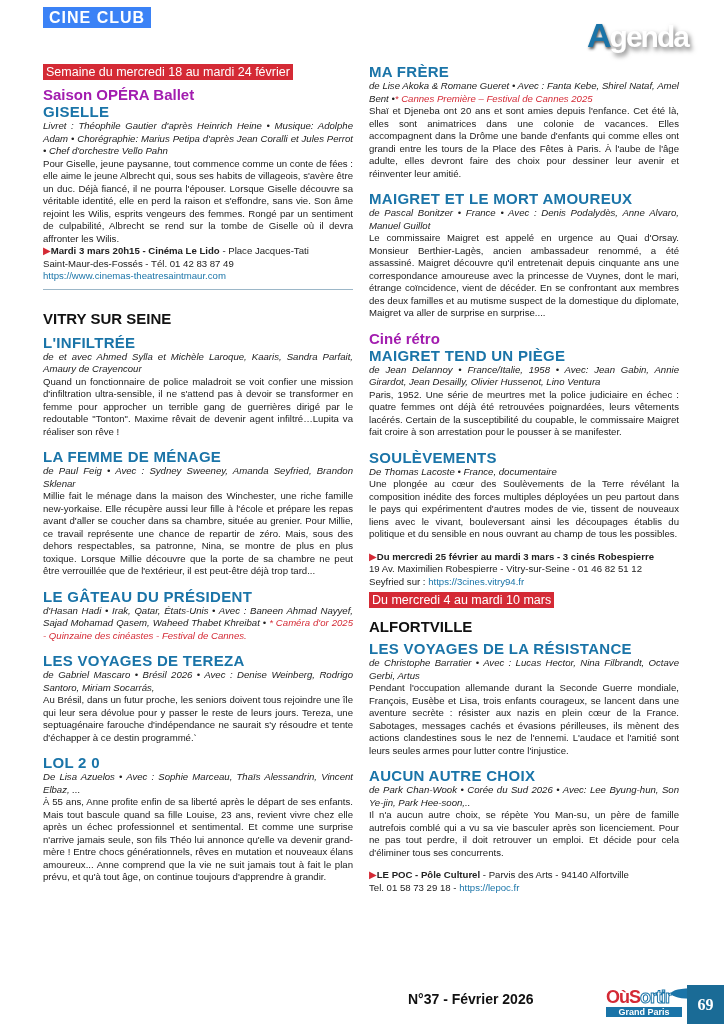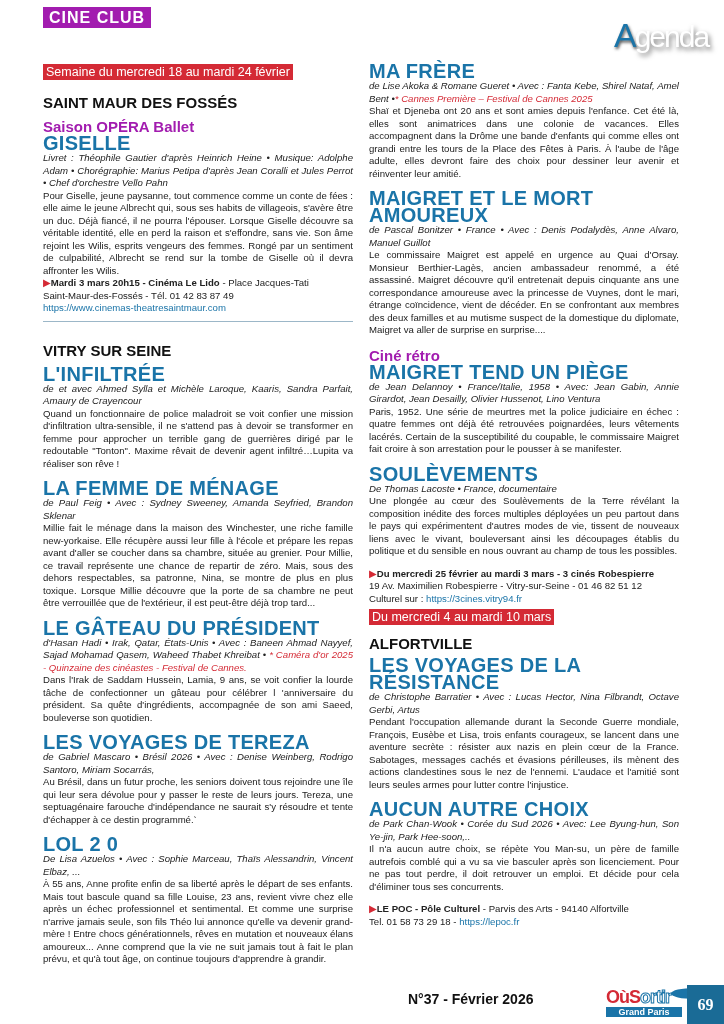--- a/index.html
+++ b/index.html
@@ -1,37 +1,37 @@
 <!DOCTYPE html>
 <html><head>
 <meta charset="utf-8">
 <style>
   html, body { margin:0; padding:0; background:#fff; }
   body { width:724px; height:1024px; position:relative; overflow:hidden;
          font-family:"Liberation Sans", sans-serif; color:#222; }
   .col { position:absolute; top:0; width:310px; }
   #colL { left:43px; }
   #colR { left:369px; }
-  .section-tag { position:absolute; left:43px; top:7px; background:#a21caf; color:#fff;
+  .section-tag { position:absolute; left:43px; top:7px; background:#3b82f6; color:#fff;
          font-weight:bold; font-size:16px; letter-spacing:1px; padding:1px 6px 0 6px; line-height:20px; }
   .week { display:inline-block; background:#d42a35; color:#fff; font-weight:normal; font-size:12.5px;
           padding:1px 3px; line-height:14px; }
   .city { font-weight:bold; font-size:15px; color:#111; margin-top:10px; line-height:18px; }
   .kicker { font-weight:bold; font-size:15px; color:#a21caf; line-height:17px; }
-  .title { font-weight:bold; font-size:20px; color:#1a74a8; line-height:17px; letter-spacing:0.3px; }
+  .title { font-weight:bold; font-size:15px; color:#1a74a8; line-height:17px; letter-spacing:0.3px; }
   .credits { font-style:italic; font-size:9.6px; line-height:12.5px; color:#222; text-align:justify; }
   .credits .award { color:#d42a35; }
   .synopsis { font-size:9.6px; line-height:12.5px; color:#222; text-align:justify; }
   .info { font-size:9.6px; line-height:12.5px; color:#222; }
   .info b { font-weight:bold; }
   .info .arrow { color:#d42a35; font-size:10px; }
   .link { color:#1a74a8; }
   .sep { border-top:1px solid #9cb7c8; margin:6px 0 4px 0; }
   .block { margin-top:10px; }
-  .agenda { position:absolute; left:614px; top:16px; font-weight:normal; font-size:30px;
+  .agenda { position:absolute; left:587px; top:16px; font-weight:bold; font-size:30px;
             letter-spacing:-2px; color:#fff; text-shadow:2px 3px 5px #777; }
   .agenda .a { color:#1a74a8; font-size:34px; text-shadow:1px 2px 3px #555; }
   .footer-issue { position:absolute; left:408px; top:991px; font-weight:bold; font-size:14px; color:#111; }
   .logo { position:absolute; left:606px; top:984px; width:76px; height:32px; }
   .logo .top { font-weight:bold; font-size:18px; color:#d42a35; line-height:20px; letter-spacing:-1px; }
   .logo .top span { color:#fff; -webkit-text-stroke:1px #1a74a8; }
   .logo .sub { background:#1a74a8; color:#fff; font-size:9px; font-weight:bold; text-align:center; line-height:10px; }
   .page-num { position:absolute; left:687px; top:985px; width:37px; height:39px; background:#1a6b96;
               color:#fff; font-family:"Liberation Serif", serif; font-weight:bold; font-size:16px;
               text-align:center; line-height:39px; }
@@ -41,21 +41,20 @@
 
 <div class="section-tag">CINE CLUB</div>
 
 <div class="agenda">
   <span class="a">A</span><span>genda</span>
 </div>
 
 <div class="col" id="colL" style="top:62px;">
   <div class="week">Semaine du mercredi 18  au mardi 24 février</div>
 
-  <div class="city" style="margin-top:14px;">SAINT MAUR DES FOSSÉS</div>
   <div class="kicker" style="margin-top:6px;">Saison OPÉRA Ballet</div>
   <div class="title">GISELLE</div>
   <div class="credits">Livret  : Théophile Gautier d'après Heinrich Heine • Musique:  Adolphe Adam • Chorégraphie:  Marius Petipa d'après Jean Coralli et Jules Perrot  •  Chef d'orchestre Vello Pahn</div>
   <div class="synopsis">Pour Giselle, jeune paysanne, tout commence comme un conte de fées : elle aime le jeune Albrecht qui, sous ses habits de villageois, s'avère être un duc. Déjà fiancé, il ne pourra l'épouser. Lorsque Giselle découvre sa véritable identité, elle en perd la raison et s'effondre, sans vie. Son âme rejoint les Wilis, esprits vengeurs des femmes. Rongé par un sentiment de culpabilité, Albrecht se rend sur la tombe de Giselle où il devra affronter les Wilis.</div>
   <div class="info">
     <span class="arrow">▶</span><b>Mardi 3 mars  20h15 - Cinéma Le Lido</b><span> - Place Jacques-Tati</span><br>
     <span>Saint-Maur-des-Fossés - Tél. 01 42 83 87 49</span><br>
     <span class="link">https://www.cinemas-theatresaintmaur.com</span>
   </div>
   <div class="sep"></div>
@@ -68,21 +67,20 @@
     <div class="synopsis">Quand un fonctionnaire de police maladroit se voit confier une mission d'infiltration ultra-sensible, il ne s'attend pas à devoir se transformer en femme pour approcher un terrible gang de guerrières dirigé par le redoutable "Tonton". Maxime rêvait de devenir agent infiltré…Lupita va réaliser son rêve !</div>
   </div>
   <div class="block">
     <div class="title">LA FEMME DE MÉNAGE</div>
     <div class="credits">de Paul Feig • Avec : Sydney Sweeney, Amanda Seyfried, Brandon Sklenar</div>
     <div class="synopsis">Millie fait le ménage dans la maison des Winchester, une riche famille new-yorkaise. Elle récupère aussi leur fille à l'école et prépare les repas avant d'aller se coucher dans sa chambre, située au grenier. Pour Millie, ce travail représente une chance de repartir de zéro. Mais, sous des dehors respectables, sa patronne, Nina, se montre de plus en plus toxique. Lorsque Millie découvre que la porte de sa chambre ne peut être verrouillée que de l'extérieur, il est peut-être déjà trop tard...</div>
   </div>
   <div class="block">
     <div class="title">LE GÂTEAU DU PRÉSIDENT</div>
     <div class="credits"><span>d'Hasan Hadi  • Irak, Qatar, États-Unis  • Avec :  Baneen Ahmad Nayyef, Sajad Mohamad Qasem, Waheed Thabet Khreibat • </span><span class="award">* Caméra d'or 2025 - Quinzaine des cinéastes - Festival de Cannes.</span></div>
-    <div class="synopsis">Dans l'Irak de Saddam Hussein, Lamia, 9 ans, se voit confier la lourde tâche de confectionner un gâteau pour célébrer l 'anniversaire du président. Sa quête d'ingrédients, accompagnée de son ami Saeed, bouleverse son quotidien.</div>
   </div>
   <div class="block">
     <div class="title">LES VOYAGES DE TEREZA</div>
     <div class="credits">de Gabriel Mascaro • Brésil 2026 • Avec : Denise Weinberg, Rodrigo Santoro, Miriam Socarrás,</div>
     <div class="synopsis">Au Brésil, dans un futur proche, les seniors doivent tous rejoindre une île qui leur sera dévolue pour y passer le reste de leurs jours. Tereza, une septuagénaire farouche d'indépendance ne saurait s'y résoudre et tente d'échapper à ce destin programmé.`</div>
   </div>
   <div class="block">
     <div class="title">LOL 2 0</div>
     <div class="credits">De Lisa Azuelos •  Avec :  Sophie Marceau, Thaïs Alessandrin, Vincent Elbaz, ...</div>
     <div class="synopsis">À 55 ans, Anne profite enfin de sa liberté après le départ de ses enfants. Mais tout bascule quand sa fille Louise, 23 ans, revient vivre chez elle après un échec professionnel et sentimental. Et comme une surprise n'arrive jamais seule, son fils Théo lui annonce qu'elle va devenir grand-mère ! Entre chocs générationnels, rêves en mutation et nouveaux élans amoureux... Anne comprend que la vie ne suit jamais tout à fait le plan prévu, et qu'à tout âge, on continue toujours d'apprendre à grandir.</div>
@@ -107,21 +105,21 @@
     <div class="synopsis">Paris, 1952. Une série de meurtres met la police judiciaire en échec : quatre femmes ont déjà été retrouvées poignardées, leurs vêtements lacérés. Certain de la susceptibilité du coupable, le commissaire Maigret fait croire à son arrestation pour le pousser à se manifester.</div>
   </div>
   <div class="block">
     <div class="title">SOULÈVEMENTS</div>
     <div class="credits">De Thomas Lacoste • France, documentaire</div>
     <div class="synopsis">Une plongée au cœur des Soulèvements de la Terre révélant la composition inédite des forces multiples déployées un peu partout dans le pays qui expérimentent d'autres modes de vie, tissent de nouveaux liens avec le vivant, bouleversant ainsi les découpages établis du politique et du sensible en nous ouvrant au champ de tous les possibles.</div>
   </div>
   <div class="info block">
     <span class="arrow">▶</span><b>Du mercredi 25 février au mardi 3 mars - 3 cinés Robespierre</b><br>
     <span>19 Av. Maximilien Robespierre - Vitry-sur-Seine - 01 46 82 51 12</span><br>
-    <span>Culturel sur :  </span><span class="link">https://3cines.vitry94.fr</span>
+    <span>Seyfried sur :  </span><span class="link">https://3cines.vitry94.fr</span>
   </div>
 
   <div class="week" style="margin-top:4px;">Du mercredi 4 au mardi 10 mars</div>
   <div class="city">ALFORTVILLE</div>
 
   <div class="block" style="margin-top:4px;">
     <div class="title">LES VOYAGES DE LA RÉSISTANCE</div>
     <div class="credits">de Christophe Barratier •  Avec :  Lucas Hector, Nina Filbrandt, Octave Gerbi, Artus</div>
     <div class="synopsis">Pendant l'occupation allemande durant la Seconde Guerre mondiale, François, Eusèbe et Lisa, trois enfants courageux, se lancent dans une aventure secrète : résister aux nazis en plein cœur de la France. Sabotages, messages cachés et évasions périlleuses, ils mènent des actions clandestines sous le nez de l'ennemi. L'audace et l'amitié sont leurs seules armes pour lutter contre l'injustice.</div>
   </div>

